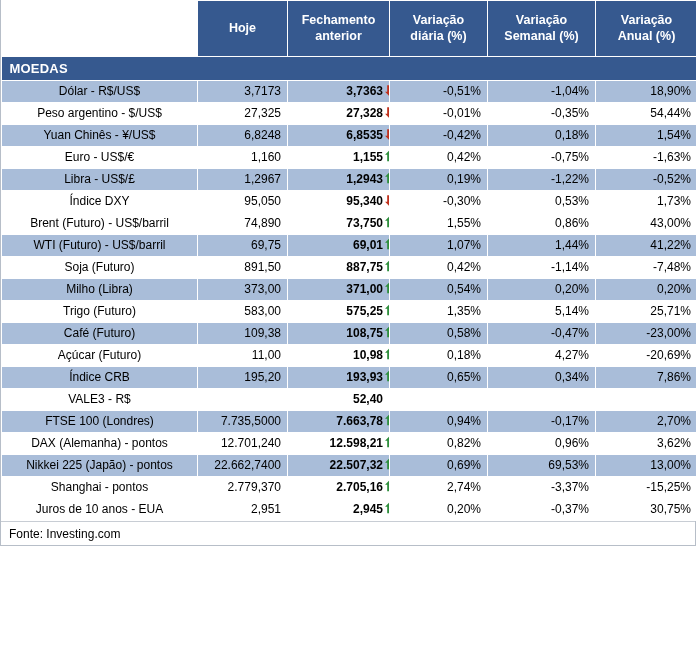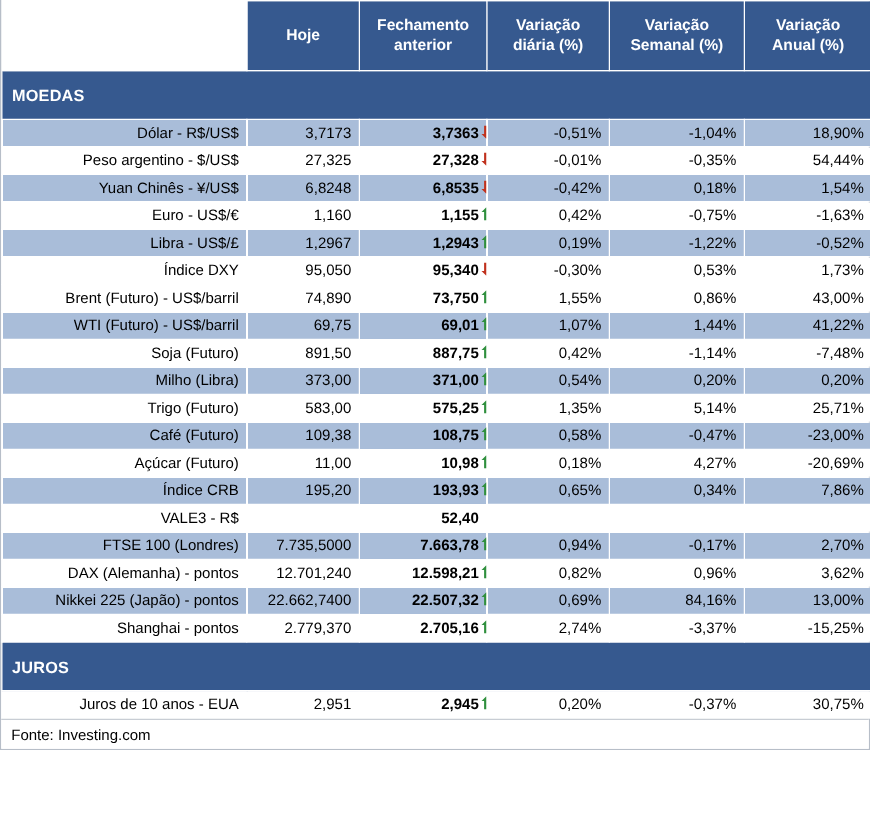--- a/index.html
+++ b/index.html
@@ -43,39 +43,39 @@
     border: none;
   }
 
   tr.section td {
     background: #36598f;
     color: #ffffff;
     font-weight: bold;
     font-size: 13px;
     letter-spacing: 0.2px;
     padding: 4px 8px;
-    height: 39px;
+    height: 24px;
     border: 1px solid #ffffff;
     border-left: none;
     border-right: none;
   }
 
   tr.row td {
     height: 21px;
     padding: 2px 6px;
     border: 1px solid #ffffff;
     font-size: 12px;
     line-height: 17px;
     white-space: nowrap;
     overflow: hidden;
   }
   tr.row.shaded td { background: #a9bdd9; }
   tr.row.plain td { background: #ffffff; }
 
-  td.label { text-align: right; padding-left: 8px; }
+  td.label { text-align: center; padding-left: 8px; }
   td.num { text-align: right; padding-right: 8px; }
   td.prev {
     text-align: right;
     padding-right: 8px;
     position: relative;
     font-weight: bold;
   }
   td.prev .arrow {
     position: absolute;
     right: -9px;
@@ -262,34 +262,31 @@
           <td class="prev"><span>12.598,21</span><span class="arrow up">⬆</span></td>
           <td class="num">0,82%</td>
           <td class="num">0,96%</td>
           <td class="num">3,62%</td>
         </tr>
         <tr class="row shaded">
           <td class="label">Nikkei 225 (Japão) - pontos</td>
           <td class="num">22.662,7400</td>
           <td class="prev"><span>22.507,32</span><span class="arrow up">⬆</span></td>
           <td class="num">0,69%</td>
-          <td class="num">84,16%</td>
+          <td class="num">69,53%</td>
           <td class="num">13,00%</td>
         </tr>
         <tr class="row plain">
           <td class="label">Shanghai - pontos</td>
           <td class="num">2.779,370</td>
           <td class="prev"><span>2.705,16</span><span class="arrow up">⬆</span></td>
           <td class="num">2,74%</td>
           <td class="num">-3,37%</td>
           <td class="num">-15,25%</td>
         </tr>
-        <tr class="section">
-          <td colspan="6">JUROS</td>
-        </tr>
         <tr class="row plain">
           <td class="label">Juros de 10 anos - EUA</td>
           <td class="num">2,951</td>
           <td class="prev"><span>2,945</span><span class="arrow up">⬆</span></td>
           <td class="num">0,20%</td>
           <td class="num">-0,37%</td>
           <td class="num">30,75%</td>
         </tr>
       </tbody>
   </table>

